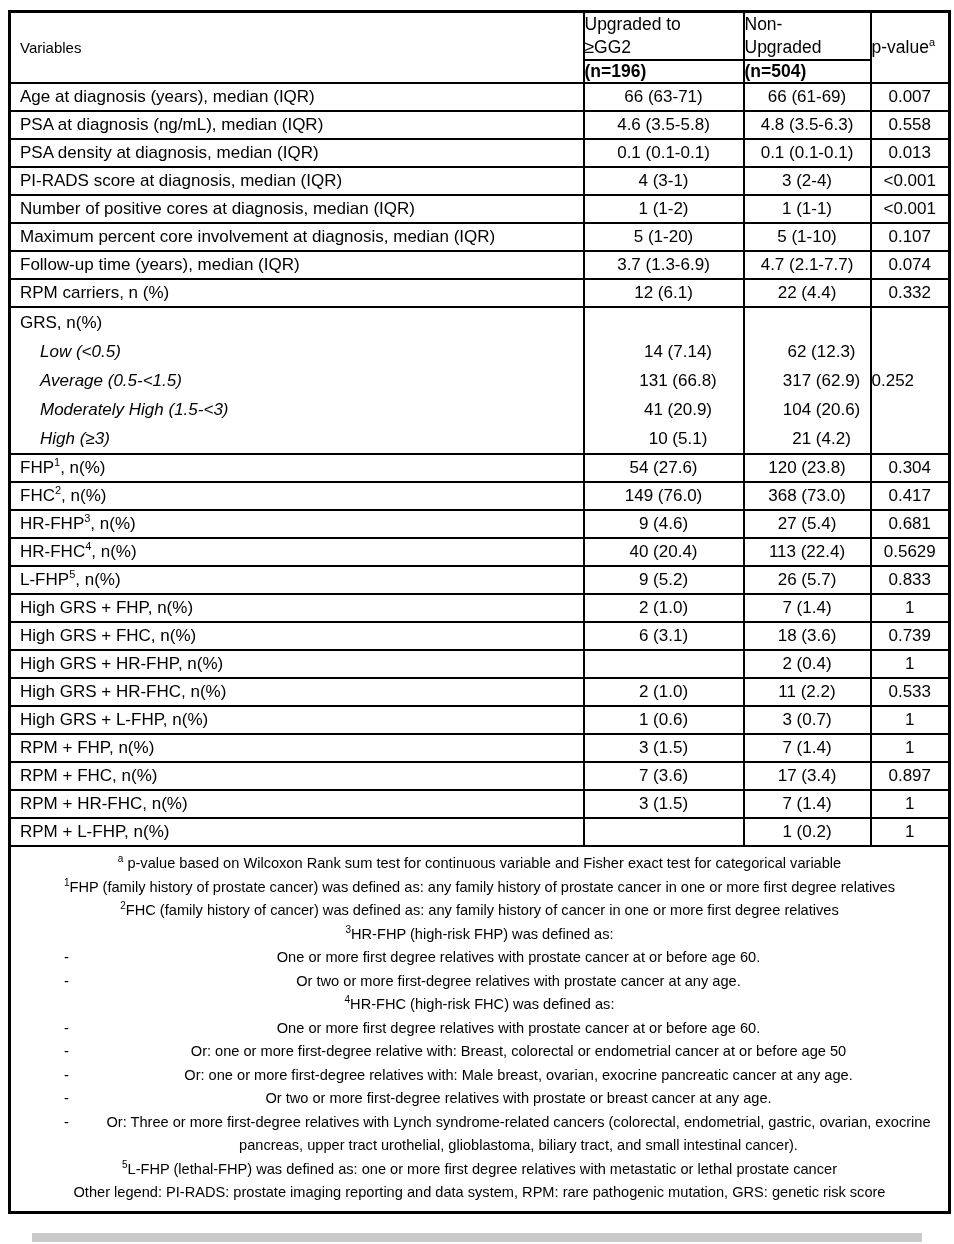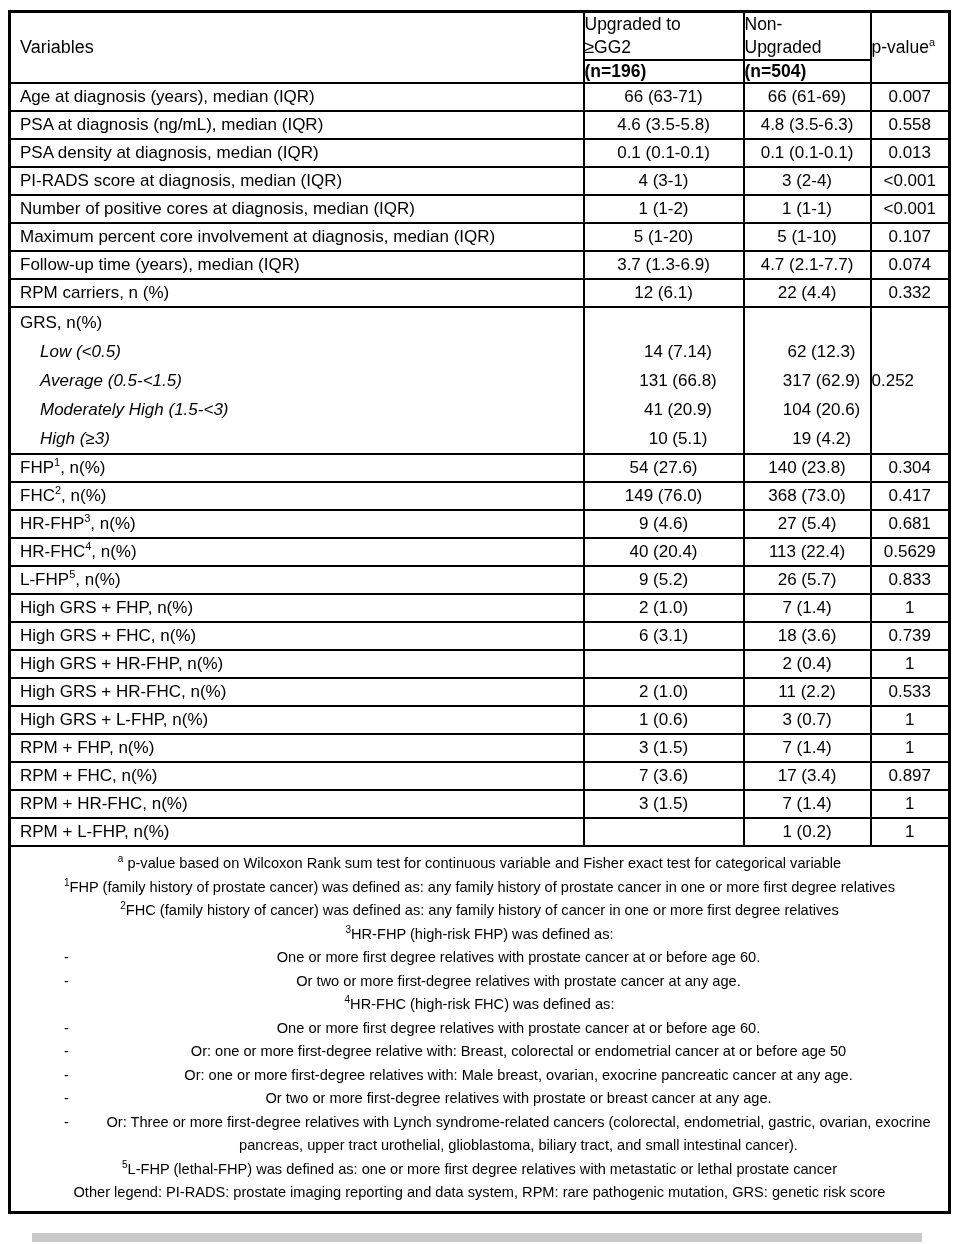--- a/index.html
+++ b/index.html
@@ -18,21 +18,21 @@
     table-layout: fixed;
     border: 3px solid #000;
   }
   th, td { border: 2px solid #000; vertical-align: middle; }
   col.c-var { width: 574px; }
   col.c-up  { width: 160px; }
   col.c-non { width: 127px; }
   col.c-p   { width: 79px; }
 
   thead th { font-weight: normal; font-size: 17.5px; text-align: left; }
-  th.h-var { text-align: left; padding-left: 9px; font-size: 18px; }
+  th.h-var { text-align: left; padding-left: 9px; font-size: 15px; }
   .hrow1 th { height: 47px; white-space: pre-line; line-height: 23px; }
   .hrow2 th { height: 18px; font-weight: bold; }
   th sup, td sup { font-size: 11px; vertical-align: super; line-height: 0; }
 
   tbody td { font-size: 17px; height: 28px; padding: 1px 4px; }
   tbody td.var { text-align: left; padding-left: 9px; }
   tbody td.val { text-align: center; }
   tbody td.pcol { text-align: center; }
 
   tr.group-row td { padding: 0; vertical-align: middle; }
@@ -142,28 +142,28 @@
             <div class="gline">14 (7.14)</div>
             <div class="gline">131 (66.8)</div>
             <div class="gline">41 (20.9)</div>
             <div class="gline">10 (5.1)</div>
           </td>
           <td class="val">
             <div class="gline">&nbsp;</div>
             <div class="gline">62 (12.3)</div>
             <div class="gline">317 (62.9)</div>
             <div class="gline">104 (20.6)</div>
-            <div class="gline">19 (4.2)</div>
+            <div class="gline">21 (4.2)</div>
           </td>
           <td class="pcol">0.252</td>
         </tr>
         <tr class="data-row">
           <td class="var"><span>FHP</span><sup>1</sup><span>, n(%)</span></td>
           <td class="val">54 (27.6)</td>
-          <td class="val">140 (23.8)</td>
+          <td class="val">120 (23.8)</td>
           <td class="pcol">0.304</td>
         </tr>
         <tr class="data-row">
           <td class="var"><span>FHC</span><sup>2</sup><span>, n(%)</span></td>
           <td class="val">149 (76.0)</td>
           <td class="val">368 (73.0)</td>
           <td class="pcol">0.417</td>
         </tr>
         <tr class="data-row">
           <td class="var"><span>HR-FHP</span><sup>3</sup><span>, n(%)</span></td>

